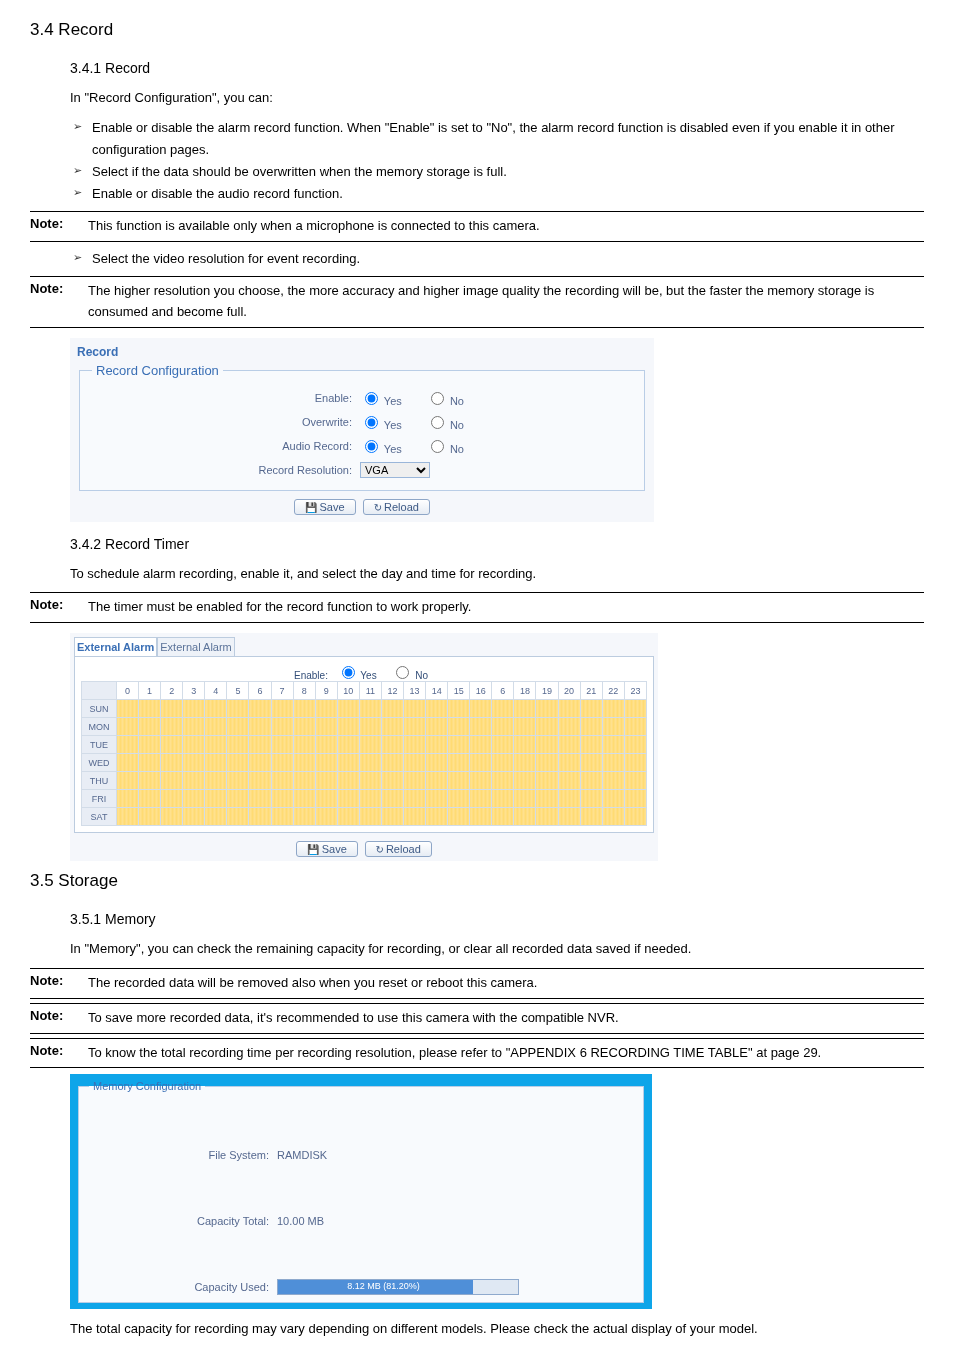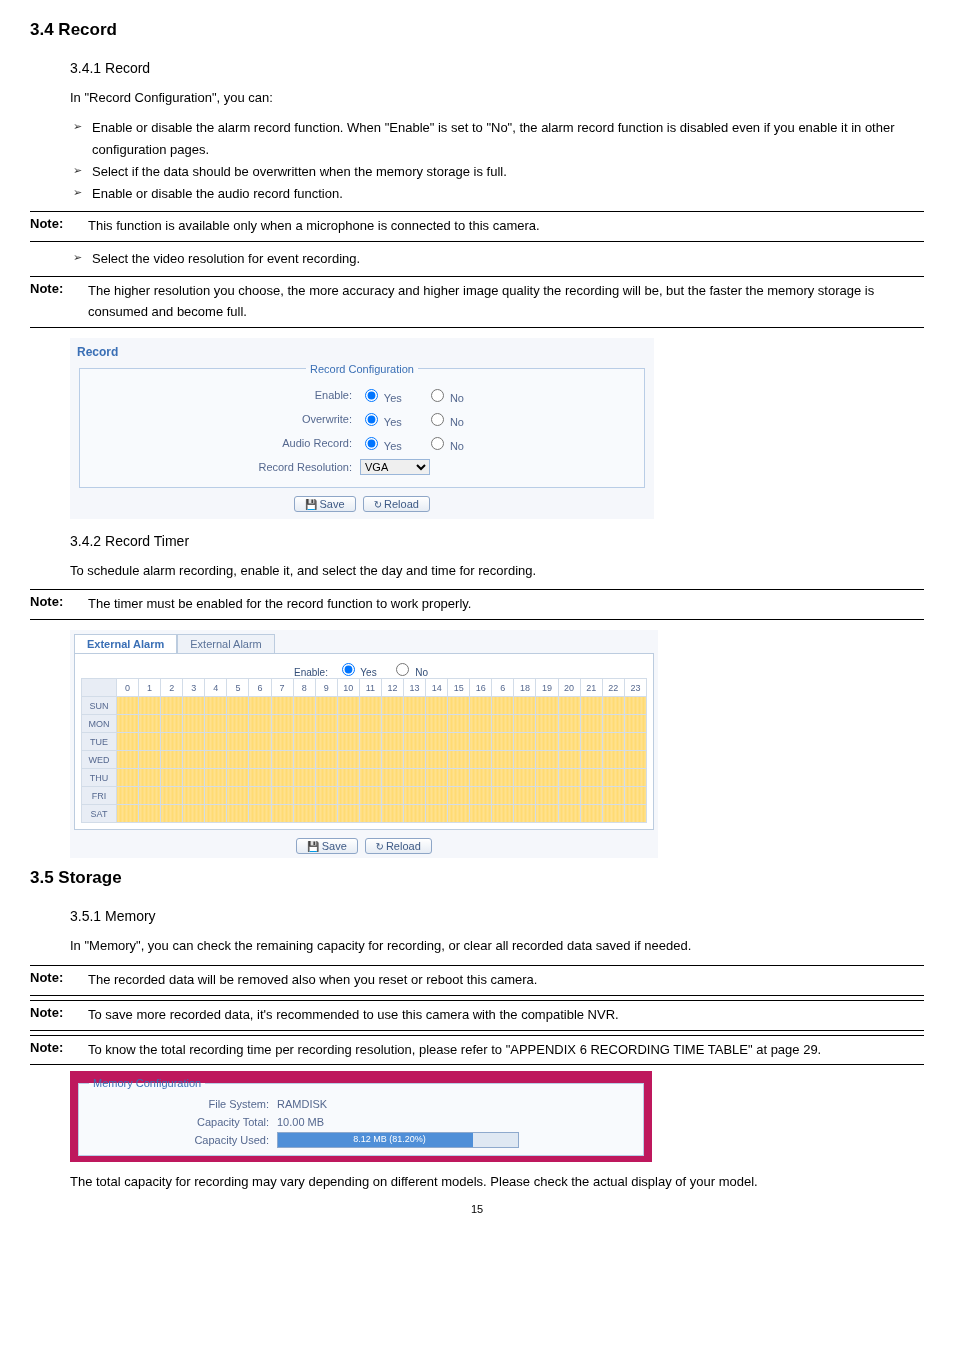--- a/index.html
+++ b/index.html
@@ -6,21 +6,21 @@
     font-family: Arial, sans-serif;
     font-size: 13px;
     color: #000;
     margin: 0;
     padding: 20px 30px;
     width: 894px;
     background: #fff;
   }
   h2 {
     font-size: 17px;
-    font-weight: bold;
+    font-weight: normal;
     margin: 0 0 20px 0;
   }
   h3 {
     font-size: 14px;
     font-weight: normal;
     margin: 14px 0 12px 40px;
   }
   .body-text {
     margin: 8px 0 8px 40px;
     line-height: 1.6;
@@ -80,23 +80,22 @@
     margin-bottom: 4px;
     font-size: 12px;
   }
   .record-fieldset {
     border: 1px solid #b9cde6;
     padding: 8px 12px;
     background: #f8fafd;
   }
   .record-legend {
     color: #3a6fb5;
-    font-size: 11px;
+    font-size: 13px;
     padding: 0 4px;
-    text-align: center;
   }
   .record-row {
     display: flex;
     align-items: center;
     height: 24px;
   }
   .record-row .lbl {
     width: 260px;
     text-align: right;
     padding-right: 8px;
@@ -138,21 +137,21 @@
     background: #f5f7fb;
     font-size: 10px;
     padding: 4px;
     color: #334e78;
   }
   .tabs {
     display: flex;
     font-size: 11px;
   }
   .tab {
-    padding: 3px 12px;
+    padding: 3px 2px;
     border: 1px solid #bcccdf;
     border-bottom: none;
     background: #eef2f8;
     color: #5b7399;
   }
   .tab.active {
     background: #fff;
     color: #3a6fb5;
     font-weight: bold;
   }
@@ -184,39 +183,40 @@
   }
   .timer-grid td.cell {
     background-image: linear-gradient(90deg, #ffe18e 50%, #ffdb73 50%);
     background-size: 4px 100%;
   }
 
   
   .memory-panel {
     margin: 6px 0 10px 40px;
     width: 570px;
-    background: #be185d;
+    background: #0ea5e9;
     padding: 6px;
     font-size: 11px;
   }
   .memory-fieldset {
     border: 1px solid #b9cde6;
     padding: 6px 10px;
     background: #f8fafd;
   }
   .memory-legend {
     color: #3a6fb5;
     font-size: 11px;
     padding: 0 4px;
   }
   .mem-row {
     display: flex;
     align-items: center;
     height: 18px;
     color: #55688f;
+    margin-top: 48px;
   }
   .mem-row .mlbl {
     width: 180px;
     text-align: right;
     padding-right: 8px;
   }
   .mem-bar {
     width: 240px;
     height: 14px;
     border: 1px solid #8ea9cd;
@@ -228,21 +228,21 @@
     background: #4f8fd8;
     position: relative;
   }
   .mem-text {
     position: absolute;
     width: 100%;
     text-align: center;
     font-size: 9px;
     color: #fff;
     top: 1px;
-    left: 14px;
+    left: 8px;
   }
 
   .page-num {
     text-align: center;
     font-size: 11px;
     margin-top: 10px;
   }
 </style>
 </head>
 <body>

